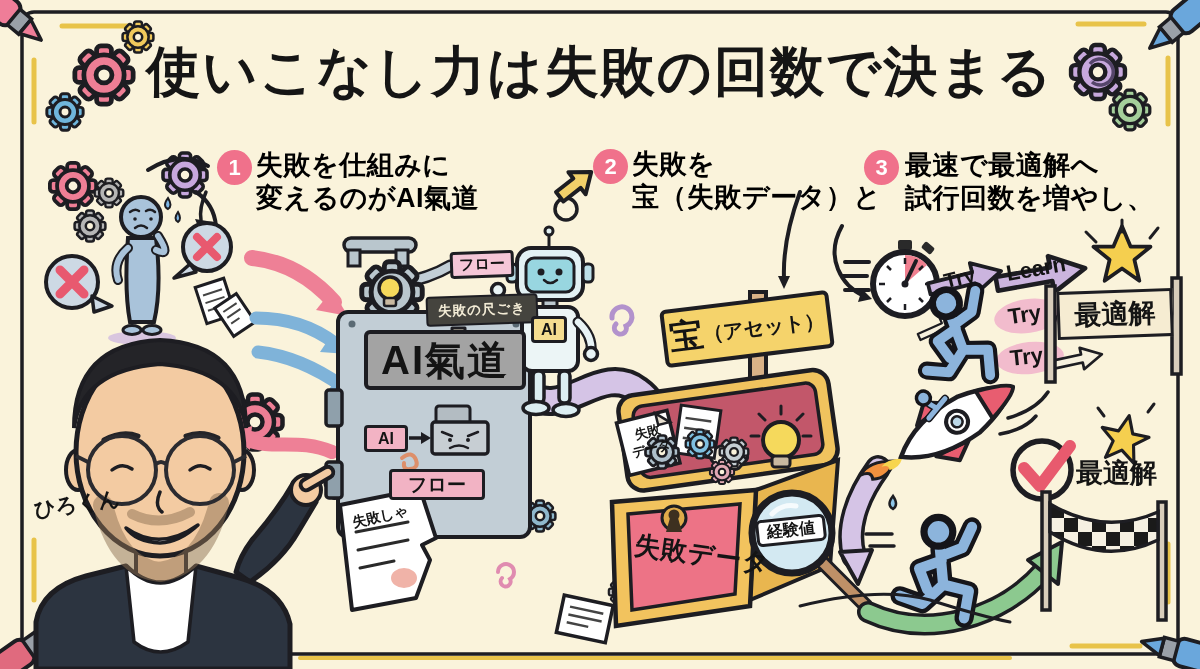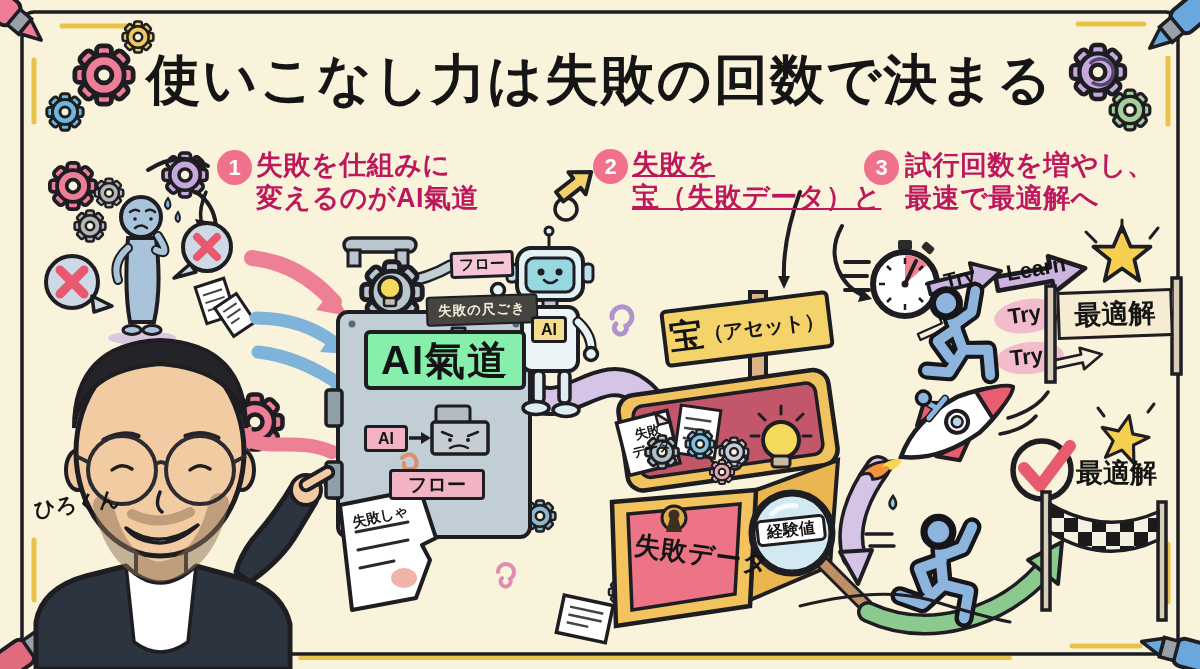--- a/index.html
+++ b/index.html
@@ -4,23 +4,23 @@
 <style>
   html,body{margin:0;padding:0;}
   body{font-family:"Liberation Sans","DejaVu Sans",sans-serif;}
   #canvas{position:relative;width:1200px;height:669px;background:#FAF3DB;overflow:hidden;}
   #scene{position:absolute;left:0;top:0;}
   .t{position:absolute;color:#141414;font-weight:900;white-space:nowrap;line-height:1.18;}
   .box{position:absolute;display:flex;align-items:center;justify-content:center;
        color:#141414;font-weight:900;white-space:nowrap;box-sizing:border-box;}
   .badge{position:absolute;width:35px;height:35px;border-radius:50%;background:#F0718B;
          color:#fff;font-weight:900;font-size:22px;display:flex;align-items:center;justify-content:center;}
-  .sec{position:absolute;font-size:27px;font-weight:900;color:#be185d;letter-spacing:.5px;line-height:1.22;}
+  .sec{position:absolute;font-size:27px;font-weight:900;color:#000000;letter-spacing:.5px;line-height:1.22;}
   #title{position:absolute;left:0;top:36px;width:1200px;text-align:center;font-size:54px;
-         font-weight:900;color:#151515;letter-spacing:2px;margin-top:8px;}
+         font-weight:900;color:#151515;letter-spacing:2px;}
 </style>
 </head>
 <body>
 
 <div id="canvas">
 
 <svg id="scene" width="1200" height="669" viewBox="0 0 1200 669">
 <defs>
   <g id="gearG">
     <g stroke="#1d1d22" stroke-width="9" stroke-linejoin="round">
@@ -390,36 +390,36 @@
 
 <div id="title">使いこなし力は失敗の回数で決まる</div>
 
 <div class="badge" style="left:217px;top:150px;">1</div>
 <div class="sec" style="left:256px;top:149px;">
   <div>失敗を仕組みに</div>
   <div>変えるのがAI氣道</div>
 </div>
 
 <div class="badge" style="left:593px;top:149px;">2</div>
-<div class="sec" style="left:632px;top:148px;text-decoration:underline;">
+<div class="sec" style="left:632px;top:148px;">
   <div>失敗を</div>
   <div>宝（失敗データ）と</div>
 </div>
 
 <div class="badge" style="left:864px;top:150px;">3</div>
 <div class="sec" style="left:905px;top:149px;">
+  <div>最速で最適解へ</div>
   <div>試行回数を増やし、</div>
-  <div>最速で最適解へ</div>
 </div>
 
 <div class="box" style="left:450px;top:251px;width:64px;height:27px;background:#F5C6D7;border:3px solid #1d1d22;border-radius:4px;font-size:15px;transform:rotate(-2deg);">フロー</div>
 
 <div class="box" style="left:426px;top:295px;width:112px;height:30px;background:#45443E;color:#f3ecd6;border:2.5px solid #1d1d22;border-radius:4px;font-size:13.5px;letter-spacing:1px;transform:rotate(-2deg);">失敗の尺ごき</div>
 
-<div class="box" style="left:364px;top:330px;width:162px;height:60px;background:#86efac;border:4px solid #1d1d22;border-radius:6px;font-size:40px;letter-spacing:2px;">AI氣道</div>
+<div class="box" style="left:364px;top:330px;width:162px;height:60px;background:#a3a3a3;border:4px solid #1d1d22;border-radius:6px;font-size:40px;letter-spacing:2px;">AI氣道</div>
 
 <div class="box" style="left:531px;top:316px;width:36px;height:27px;background:#F5DD90;border:3px solid #1d1d22;border-radius:4px;font-size:16px;">AI</div>
 
 <div class="box" style="left:364px;top:425px;width:44px;height:27px;background:#F2B3C4;border:3px solid #1d1d22;border-radius:4px;font-size:16px;">AI</div>
 
 <div class="box" style="left:389px;top:469px;width:96px;height:31px;background:#F2B3C4;border:3px solid #1d1d22;border-radius:4px;font-size:19px;">フロー</div>
 
 <div class="t" style="left:352px;top:508px;font-size:14px;transform:rotate(-13deg);">失敗しゃ</div>
 
 <div class="box" style="left:662px;top:300px;width:170px;height:58px;background:#F5D36B;border:4px solid #1d1d22;border-radius:6px;transform:rotate(-7deg);">

